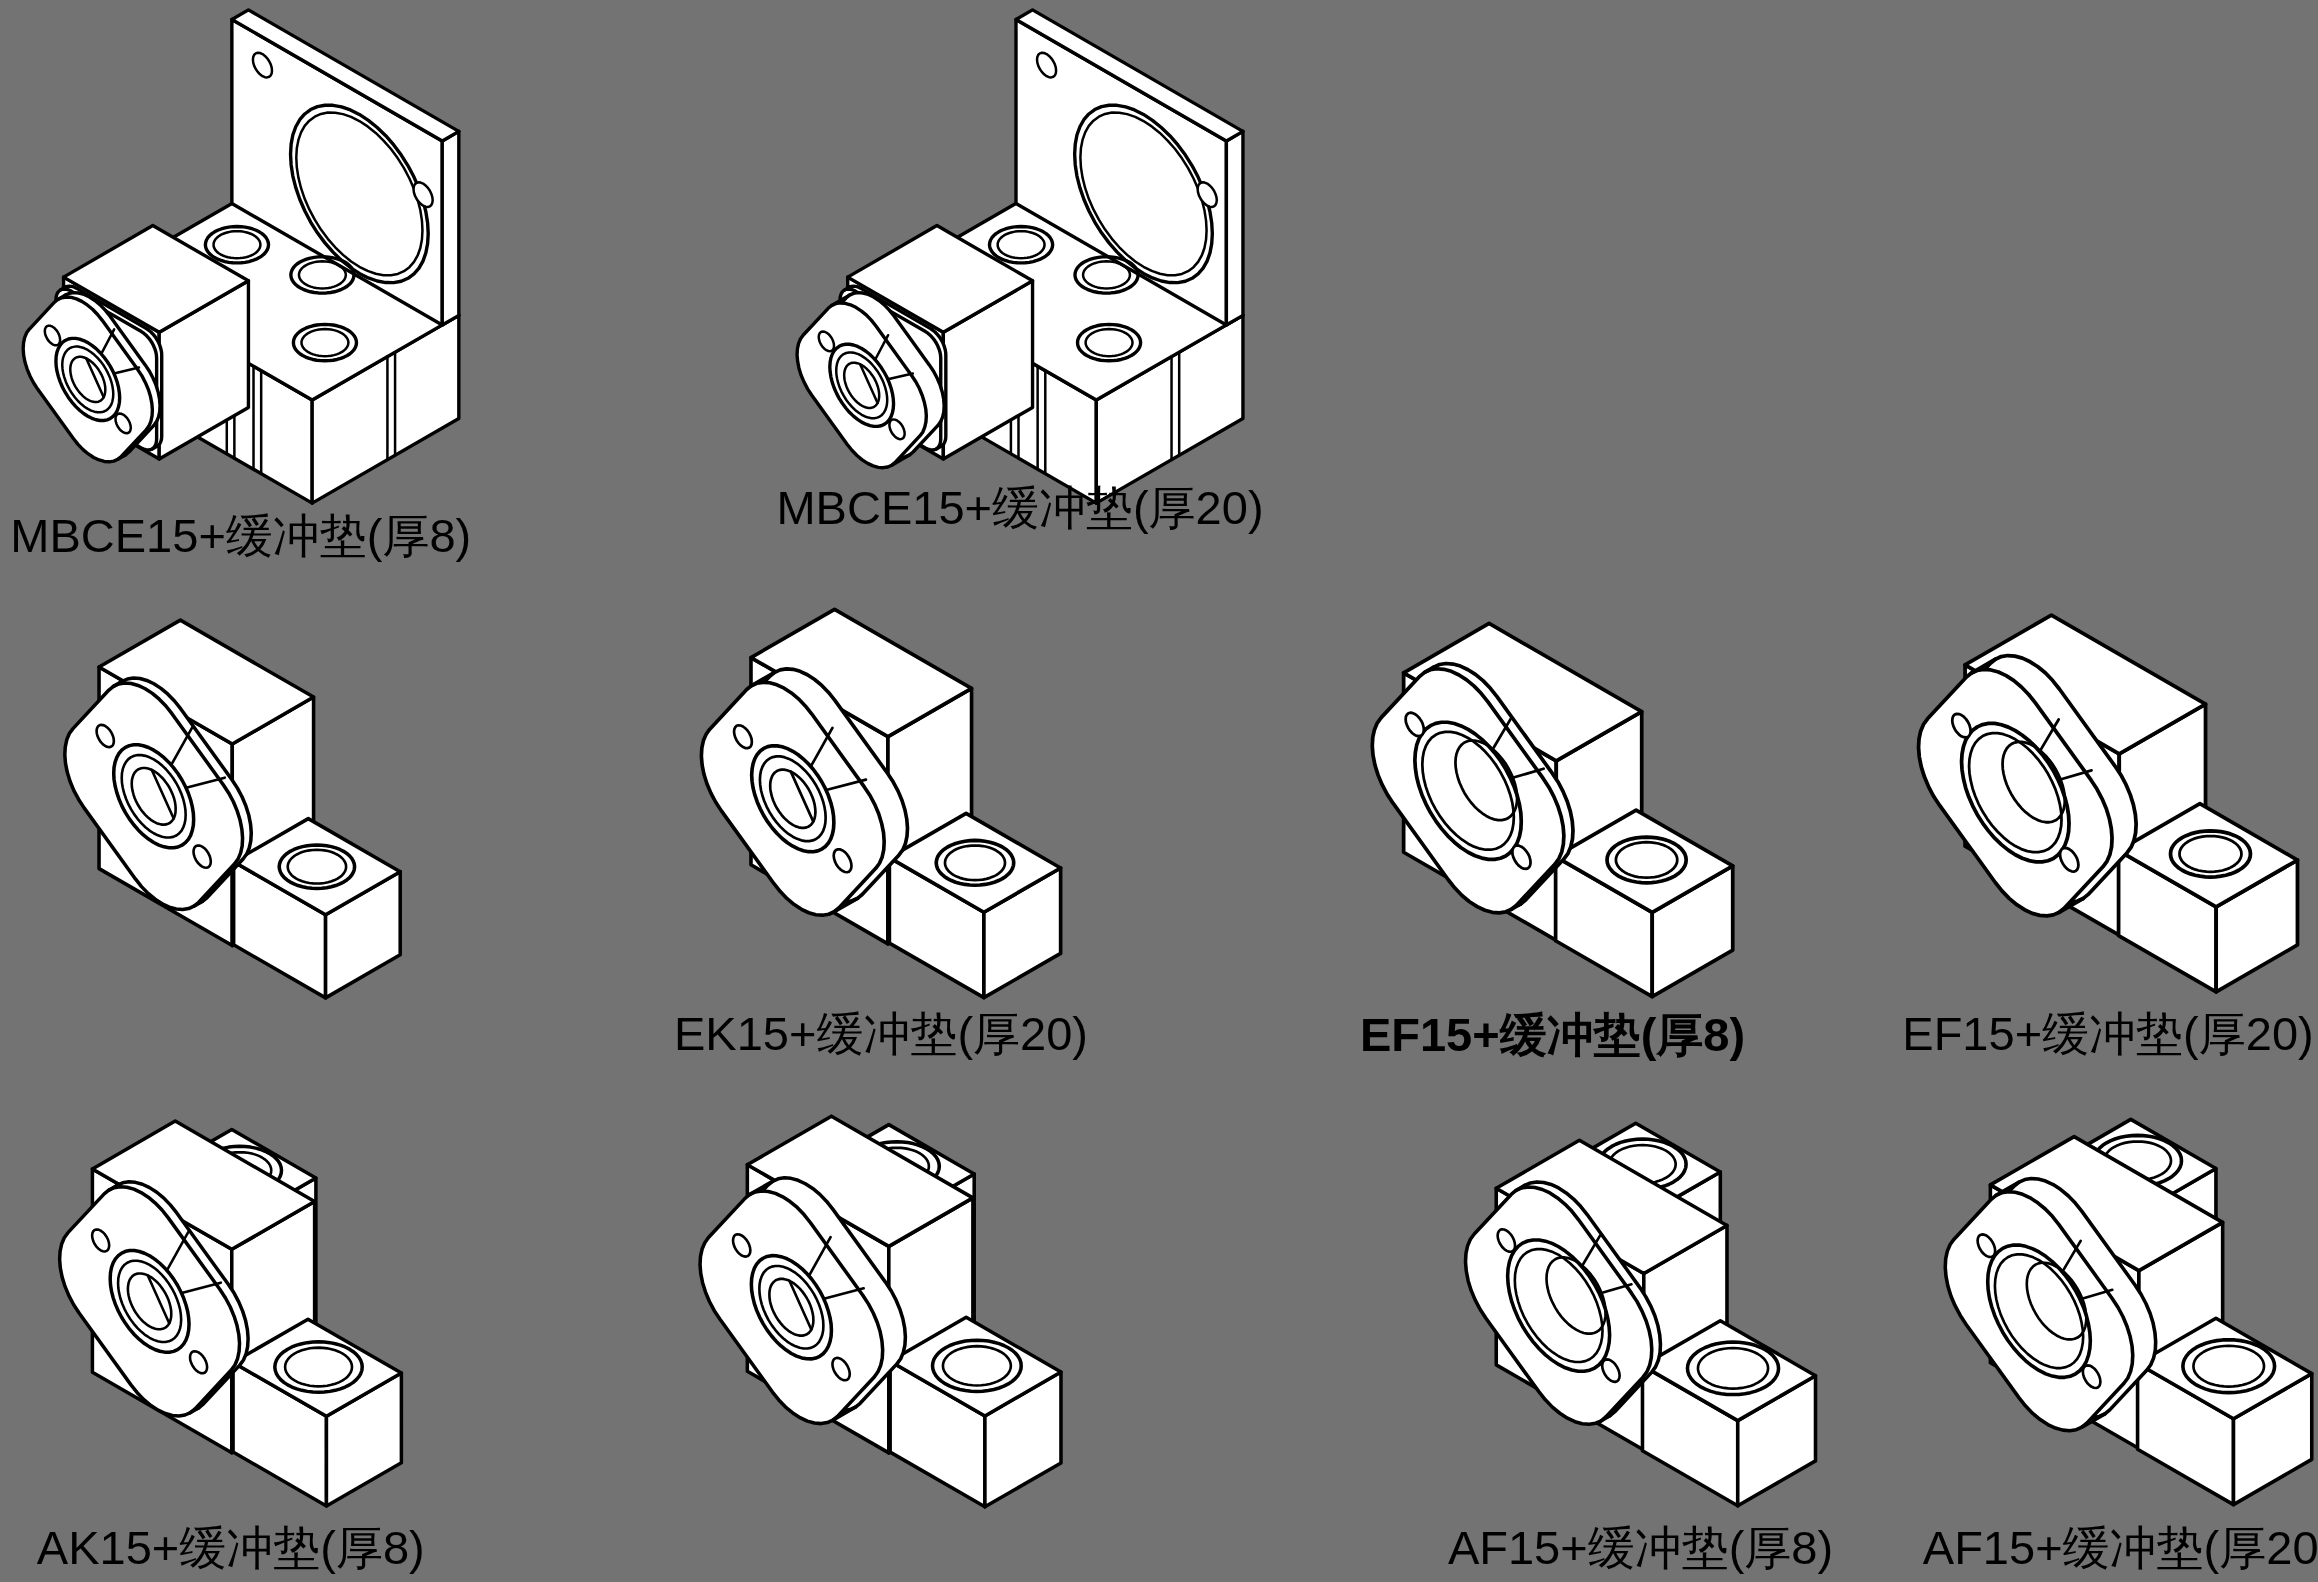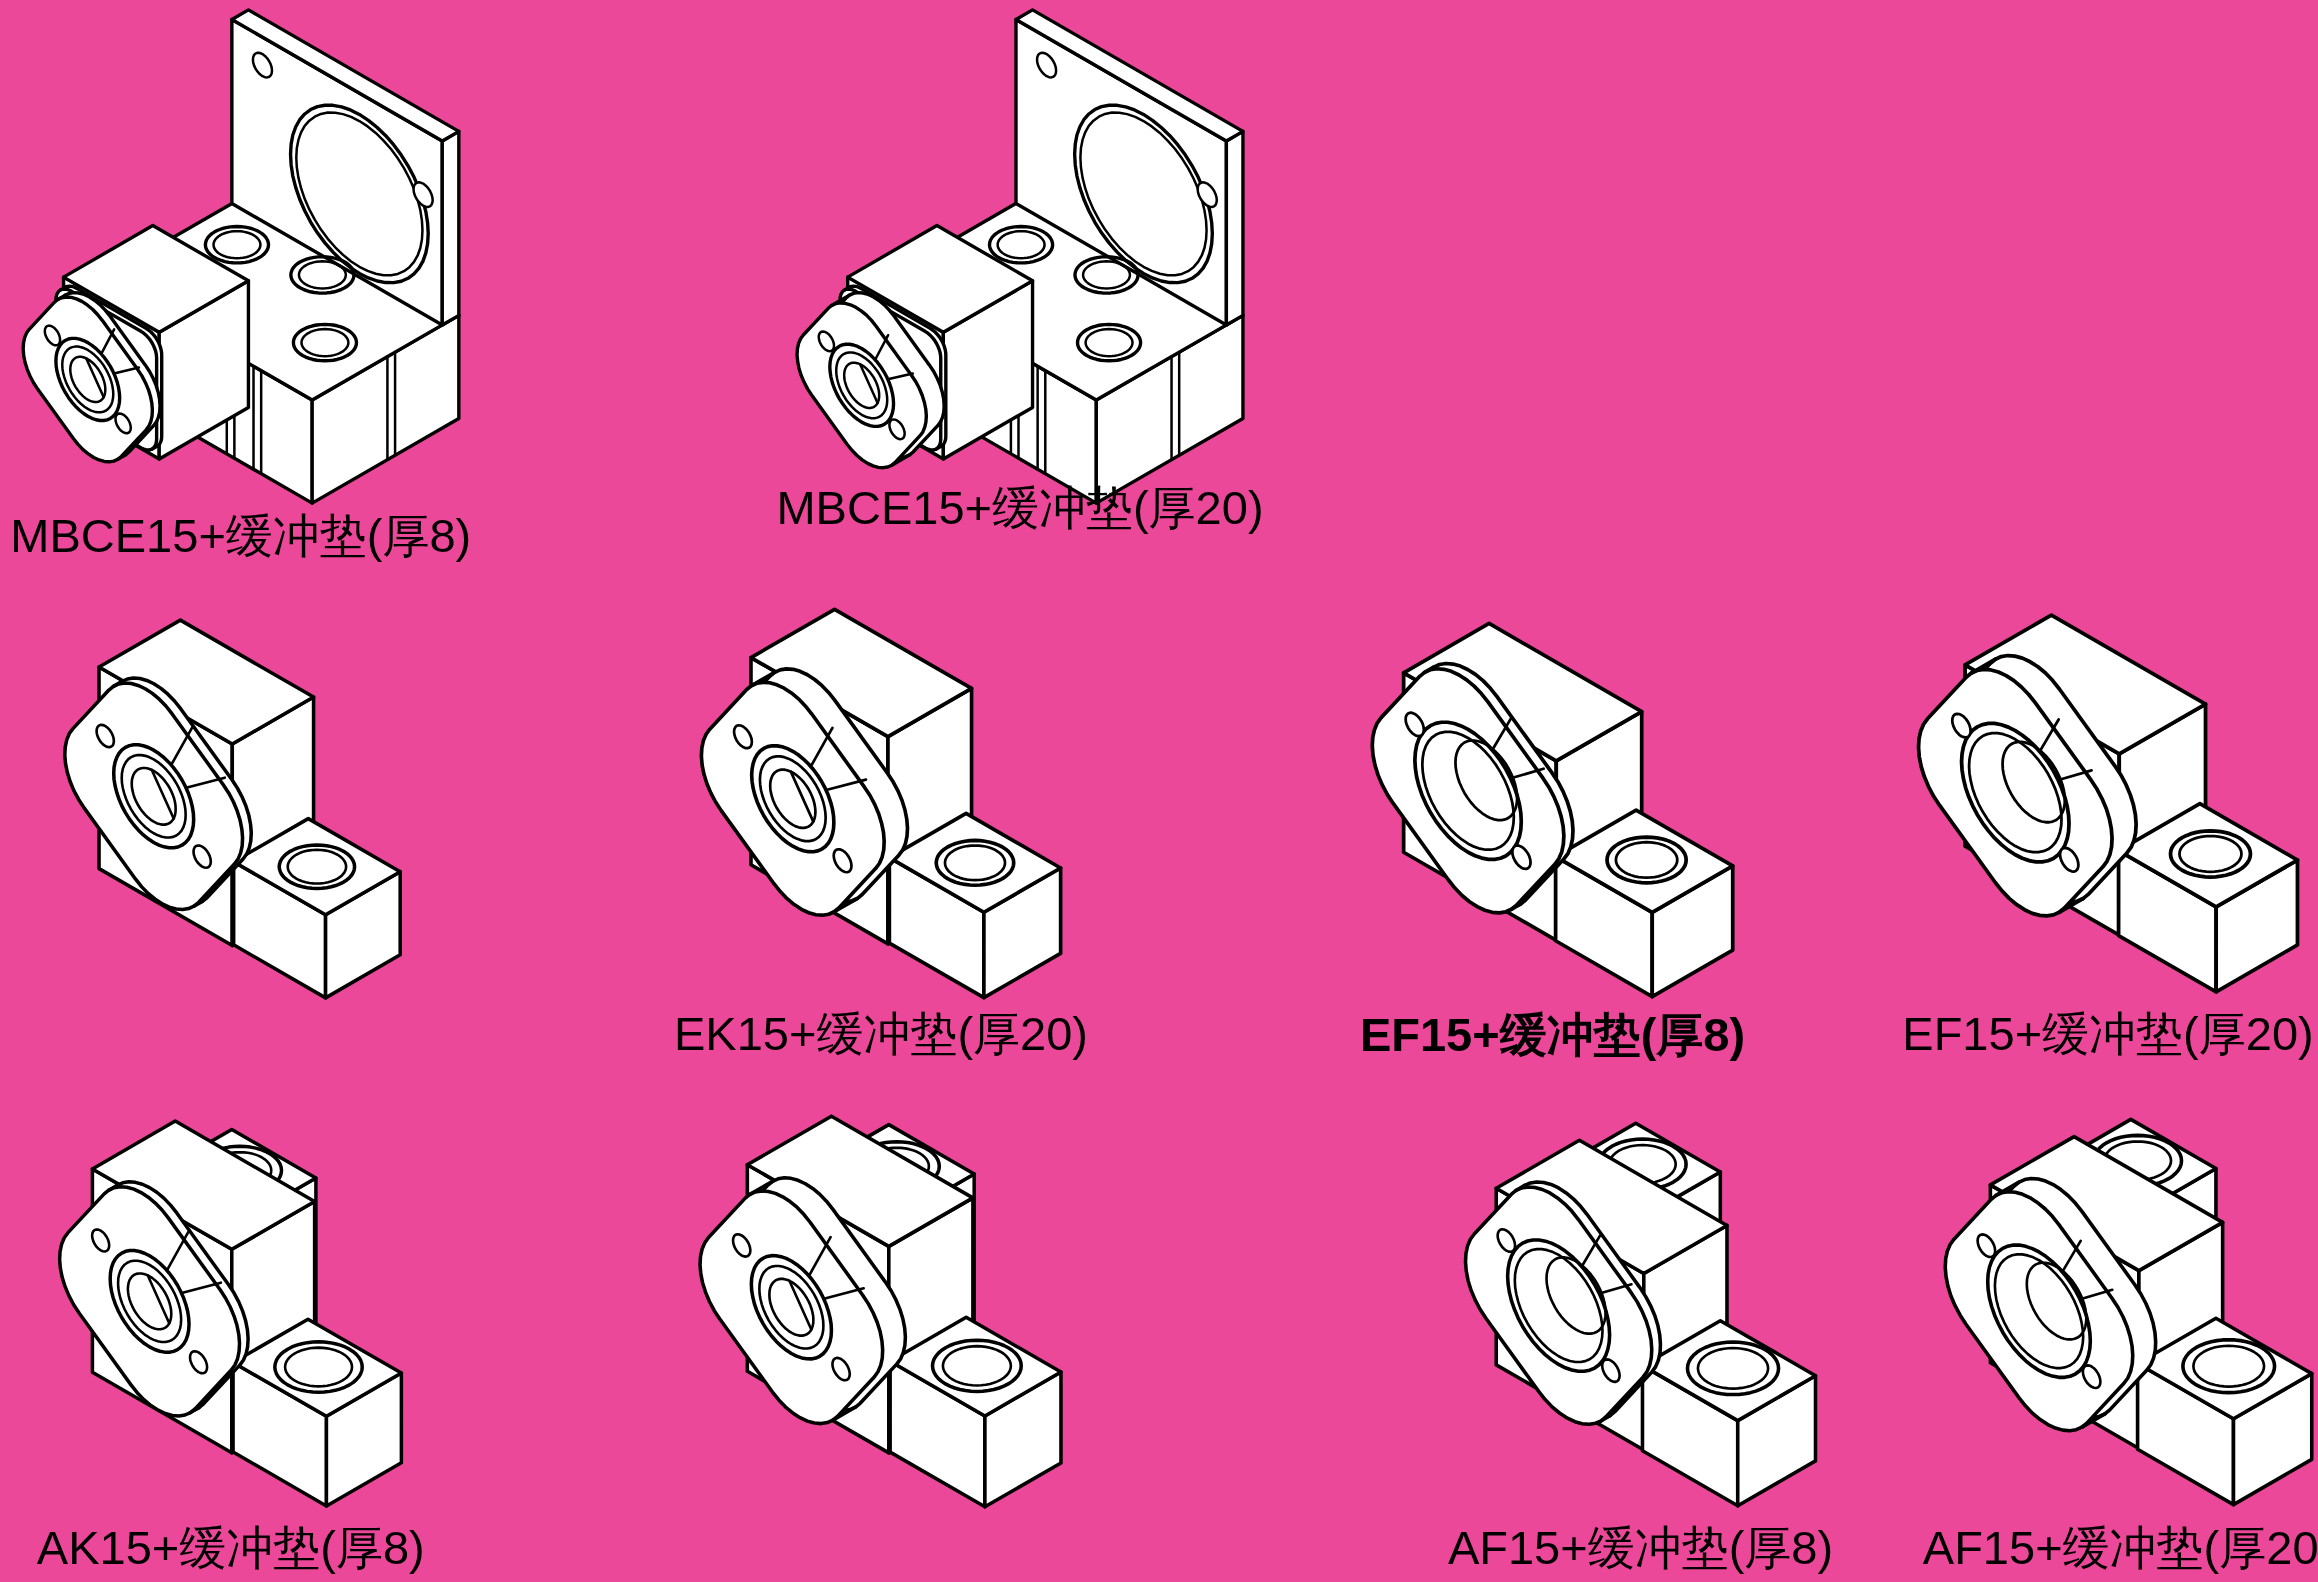--- a/index.html
+++ b/index.html
@@ -1,19 +1,19 @@
 <!DOCTYPE html>
 <html style="font-size:13.6px"><head>
 <meta charset="utf-8">
 <style>
   html,body{margin:0;padding:0;background:#ffffff;}
   .canvas{
     position:relative;
     width:2319px;height:1582px;
-    background:#ec4899;
+    background:#737373;
     font-family:"Liberation Sans","DejaVu Sans",sans-serif;
     overflow:hidden;
   }
   .fig{position:absolute;margin:0;padding:0;}
   .fig svg{width:100%;height:100%;display:block;overflow:visible;}
   .cap{
     position:absolute;
     left:50%;
     transform:translateX(-50%);
     white-space:nowrap;

